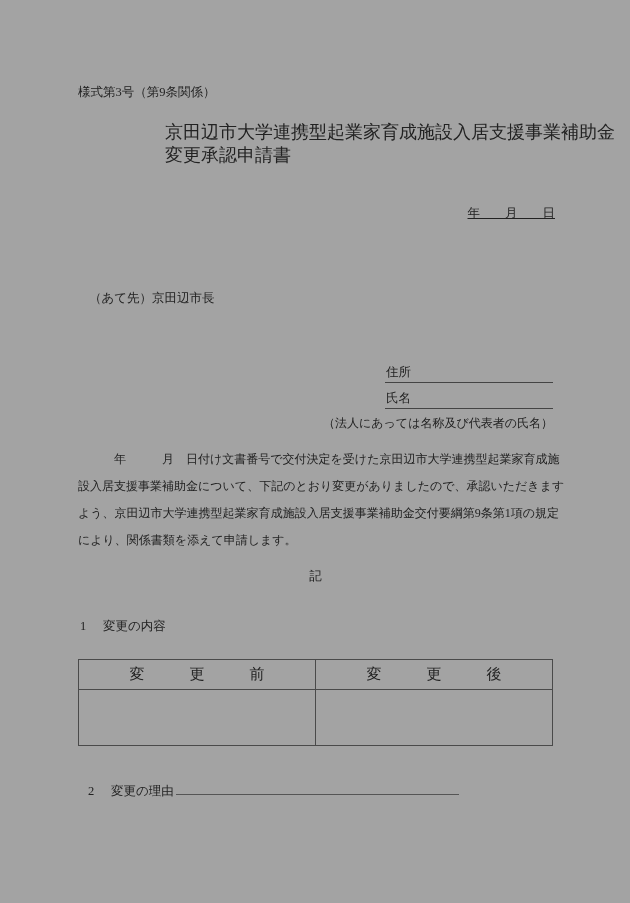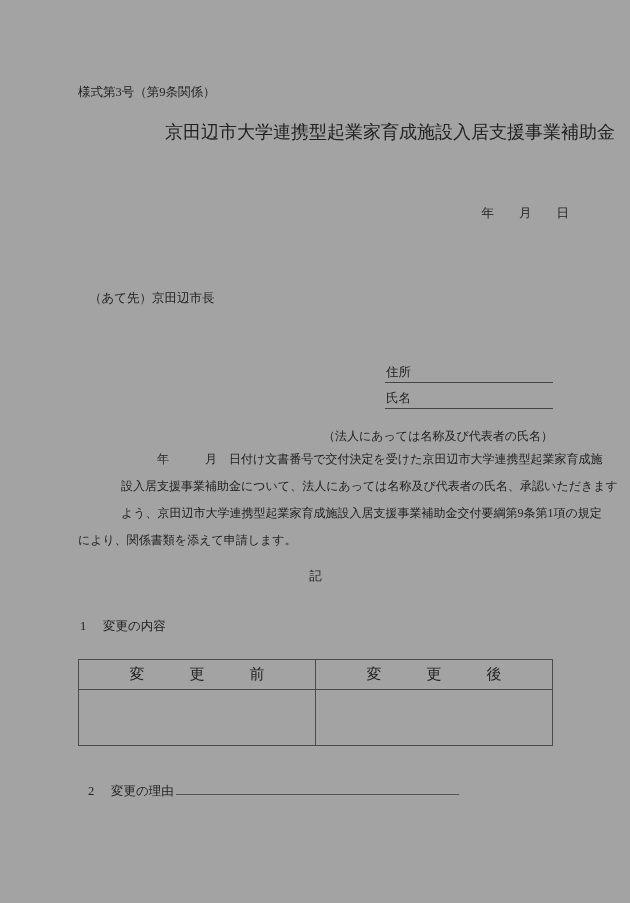--- a/index.html
+++ b/index.html
@@ -27,23 +27,24 @@
   .doc-title {
     position: absolute;
     left: 165px;
     top: 121px;
     font-size: 18px;
   }
   .doc-title div { line-height: 30px; }
 
   .date-line {
     position: absolute;
-    right: 61px;
+    right: 75px;
     top: 205px;
     font-size: 12.5px;
+    text-decoration: underline;
   }
   .addressee {
     position: absolute;
     left: 89px;
     top: 290px;
     font-size: 12.5px;
   }
 
   .applicant {
     position: absolute;
@@ -54,42 +55,41 @@
   }
   .fill-row {
     margin-left: 62px;
     border-bottom: 1px solid #444444;
     padding-bottom: 2px;
     margin-bottom: 7px;
     height: 16px;
   }
   .fill-label { padding-left: 1px; }
   .corporate-note {
-    margin-top: 20px;
+    margin-top: 7px;
     text-align: center;
     font-size: 12px;
     white-space: nowrap;
   }
 
   .body-para {
     position: absolute;
     left: 78px;
     top: 452px;
     width: 481px;
     font-size: 12px;
   }
   .body-line {
     height: 27px;
     line-height: 27px;
     white-space: nowrap;
   }
   .body-line.jl {
     text-align: justify;
     text-align-last: justify;
-    margin-left: 43px;
   }
 
   .ki {
     position: absolute;
     left: 78px;
     top: 568px;
     width: 475px;
     text-align: center;
     font-size: 12.5px;
   }
@@ -138,39 +138,40 @@
 </style>
 </head>
 <body>
 
 <div id="page">
 
   <div class="form-number">様式第3号（第9条関係）</div>
 
   <div class="doc-title">
     <div>京田辺市大学連携型起業家育成施設入居支援事業補助金</div>
+    <div>変更承認申請書</div>
   </div>
 
   <div class="date-line">年　　月　　日</div>
 
   <div class="addressee">（あて先）京田辺市長</div>
 
   <div class="applicant">
     <div class="fill-row">
       <span class="fill-label">住所</span><span></span>
     </div>
     <div class="fill-row">
       <span class="fill-label">氏名</span><span></span>
     </div>
     <div class="corporate-note">（法人にあっては名称及び代表者の氏名）</div>
   </div>
 
   <div class="body-para">
     <div class="body-line jl">　　　年　　　月　日付け文書番号で交付決定を受けた京田辺市大学連携型起業家育成施</div>
-    <div class="body-line jl">設入居支援事業補助金について、法人にあっては名称及び代表者の氏名、承認いただきます</div>
+    <div class="body-line jl">設入居支援事業補助金について、下記のとおり変更がありましたので、承認いただきます</div>
     <div class="body-line jl">よう、京田辺市大学連携型起業家育成施設入居支援事業補助金交付要綱第9条第1項の規定</div>
     <div class="body-line">により、関係書類を添えて申請します。</div>
   </div>
 
   <div class="ki">記</div>
 
   <div class="section section-1">
     <span class="sec-num">1</span><span class="sec-label">変更の内容</span>
   </div>
 

